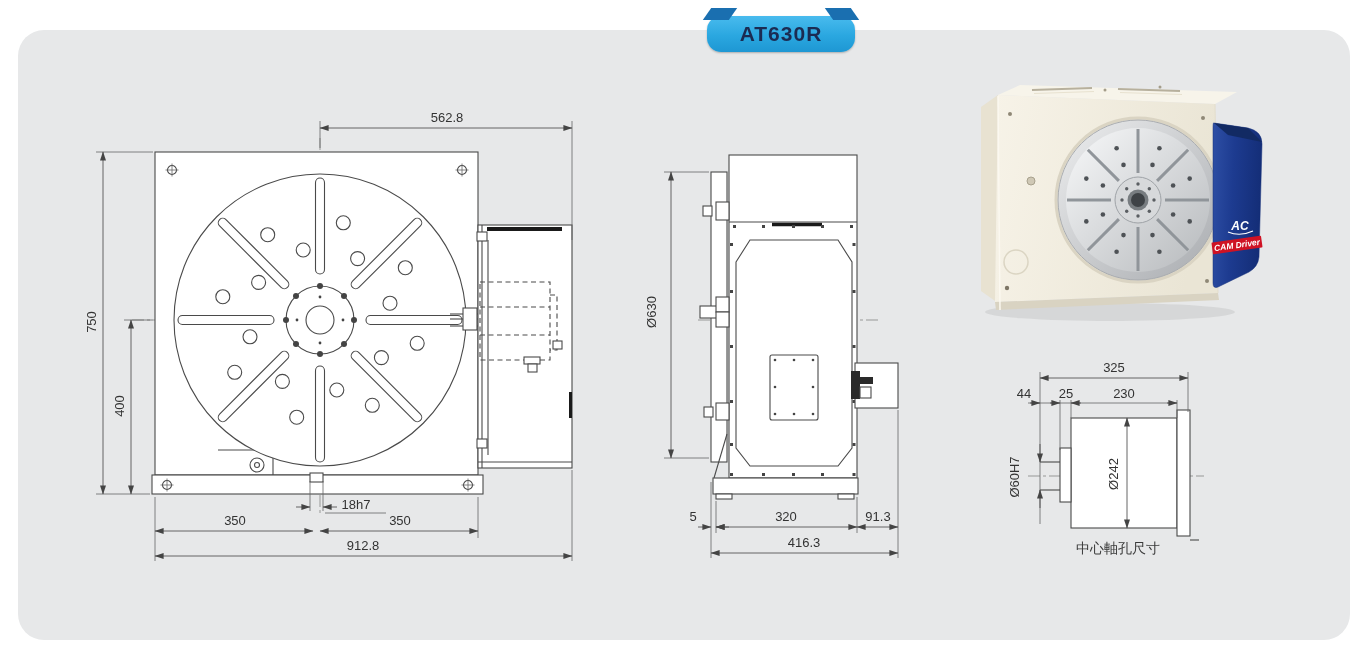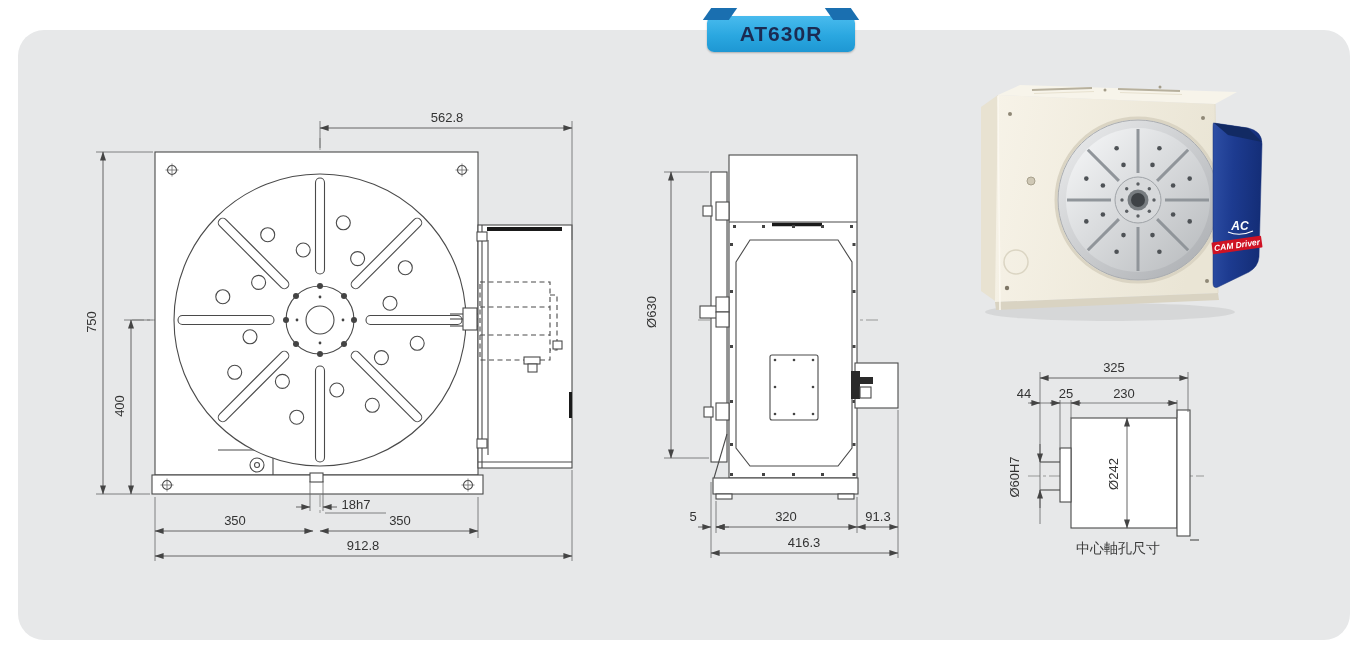--- a/index.html
+++ b/index.html
@@ -2,21 +2,21 @@
 <html><head>
 <meta charset="utf-8">
 <style>
   html,body{margin:0;padding:0;}
   body{width:1368px;height:648px;position:relative;background:#ffffff;overflow:hidden;
        font-family:"Liberation Sans",sans-serif;}
   .panel{position:absolute;left:18px;top:30px;width:1332px;height:610px;
          background:#E7E8E9;border-radius:26px;}
   .badge{position:absolute;left:707px;top:16px;width:148px;height:36px;z-index:5;
          background:linear-gradient(180deg,#49BBEE 0%,#2AA7E0 55%,#1E97D3 100%);
-         border-radius:7px;display:flex;align-items:center;justify-content:center;
+         border-radius:14px;display:flex;align-items:center;justify-content:center;
          box-shadow:0 1px 2px rgba(0,0,0,.25);}
   .badge .fold{position:absolute;top:-8px;width:26px;height:12px;background:#1A6FB0;z-index:-1;}
   .badge .fold.l{left:0px;transform:skewX(-35deg);}
   .badge .fold.r{right:0px;transform:skewX(35deg);}
   .badge span{font-size:21px;font-weight:bold;letter-spacing:1px;color:#1B2B52;}
   svg{position:absolute;left:0;top:0;}
   .ln{stroke:#4a4a4a;stroke-width:1.1;fill:none;}
   .lnF{stroke:#4a4a4a;stroke-width:1.1;fill:#ffffff;}
   .dash{stroke-dasharray:5 3.5;}
   .cl{stroke:#777;stroke-width:0.7;fill:none;stroke-dasharray:12 3 3 3;}

